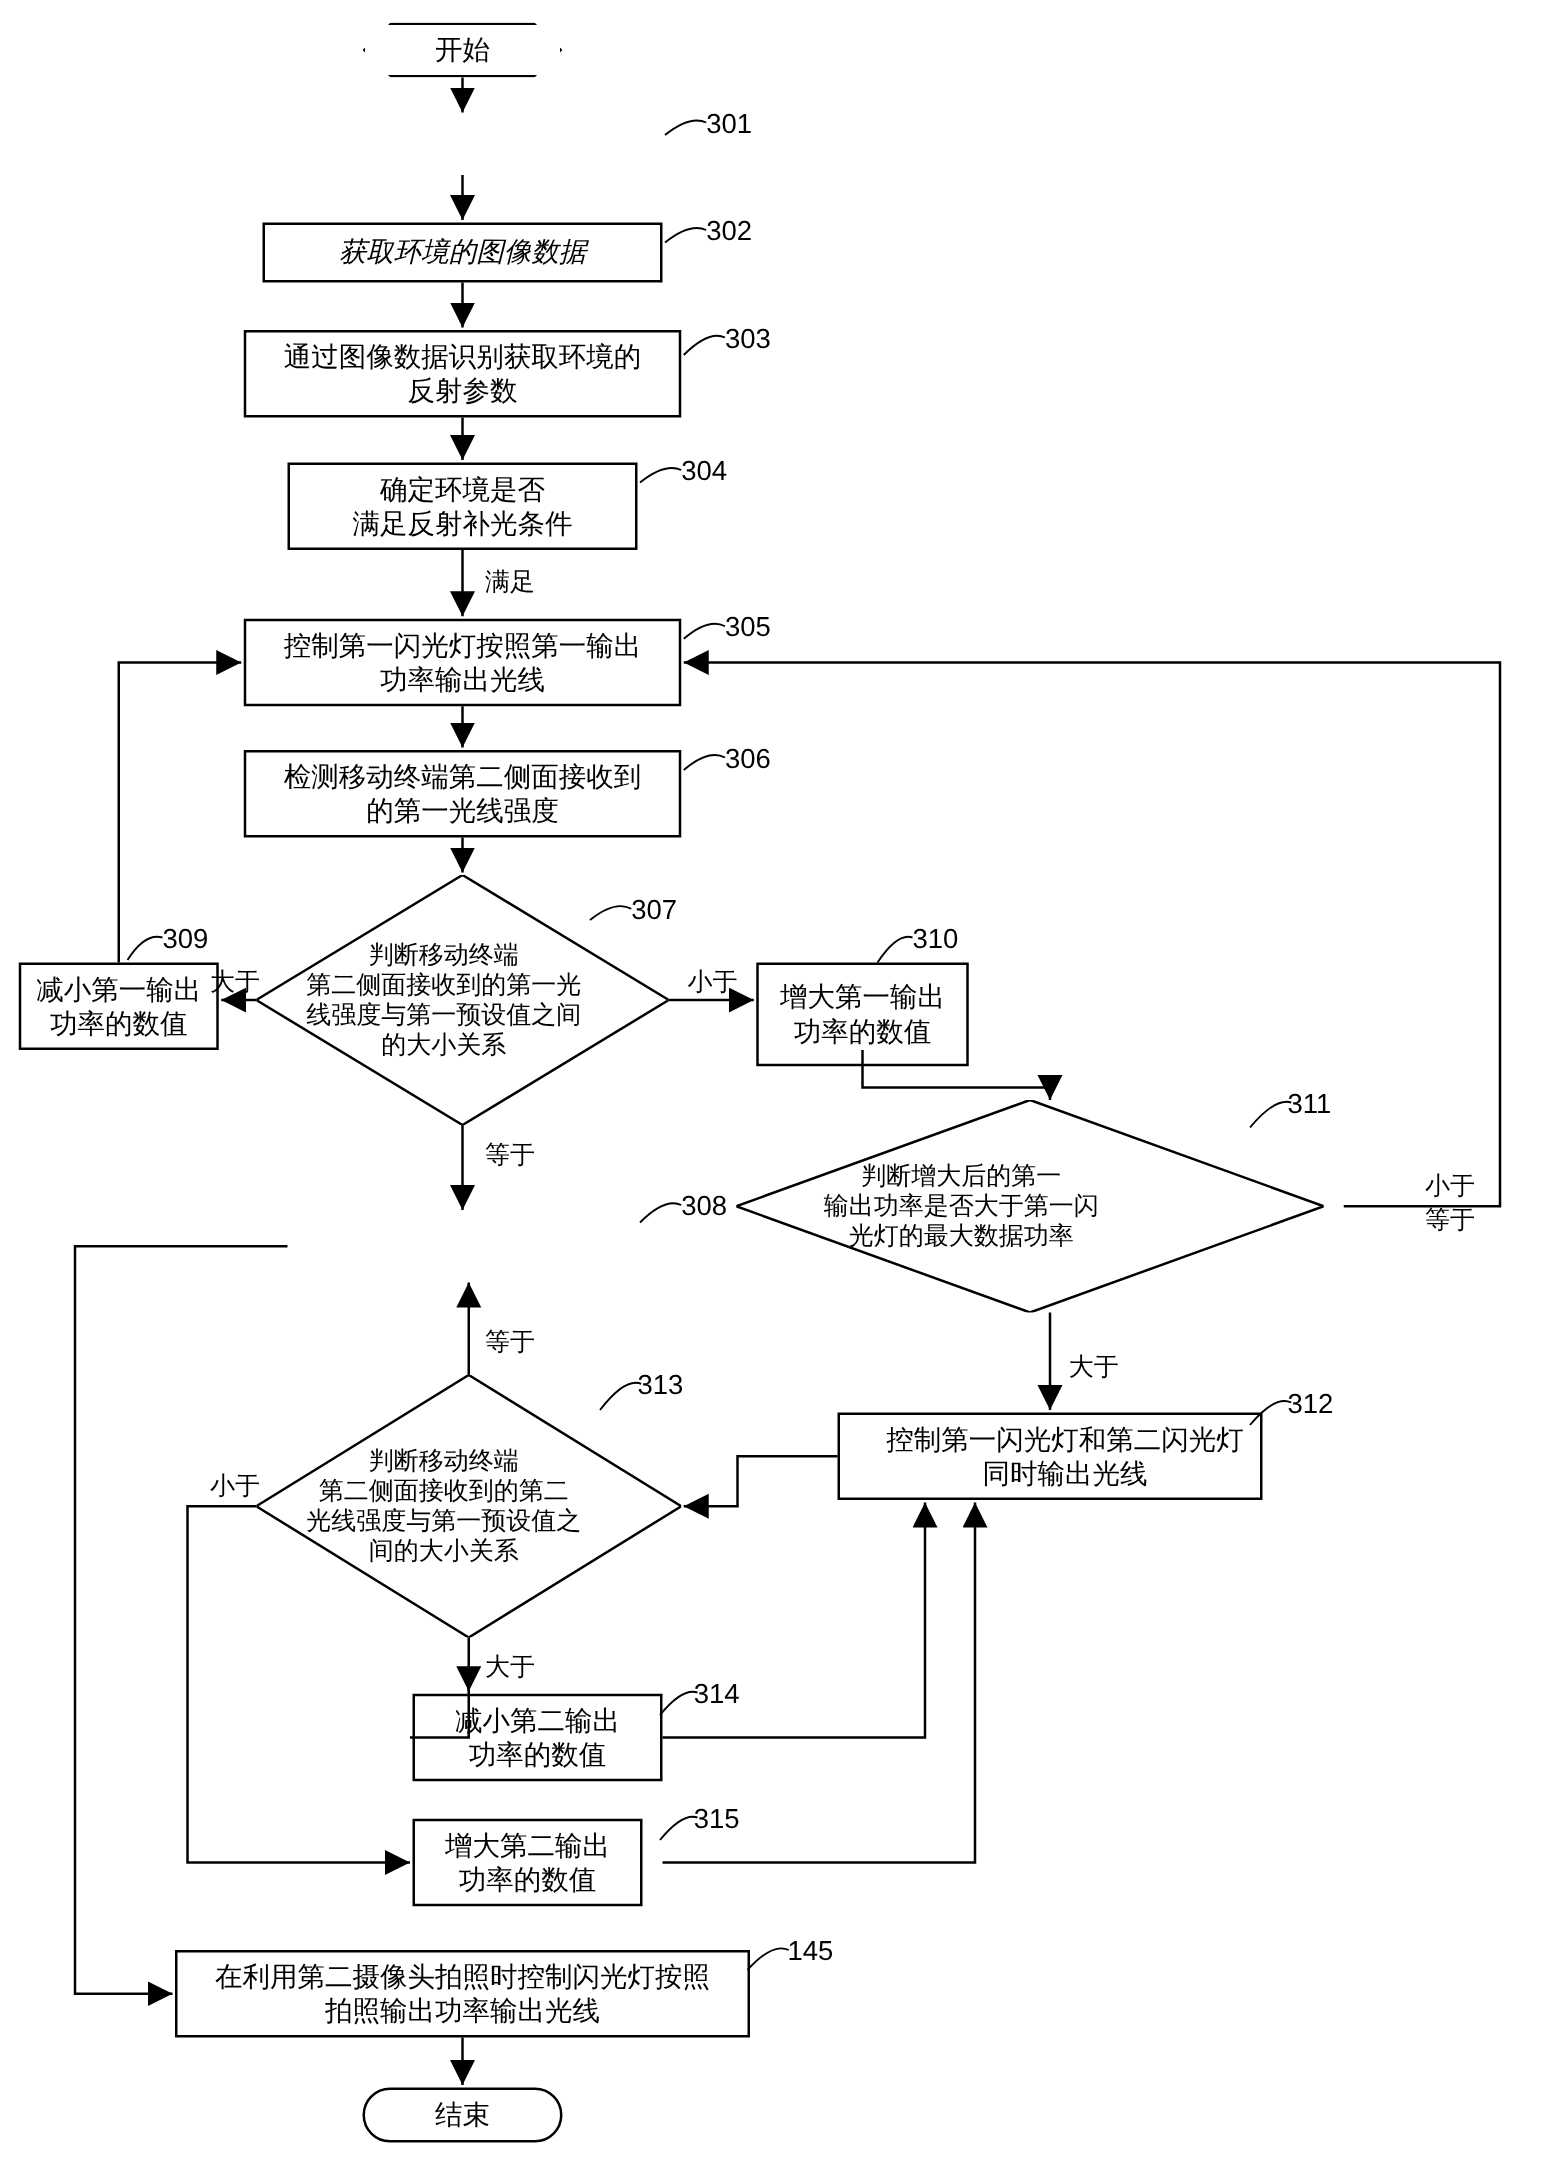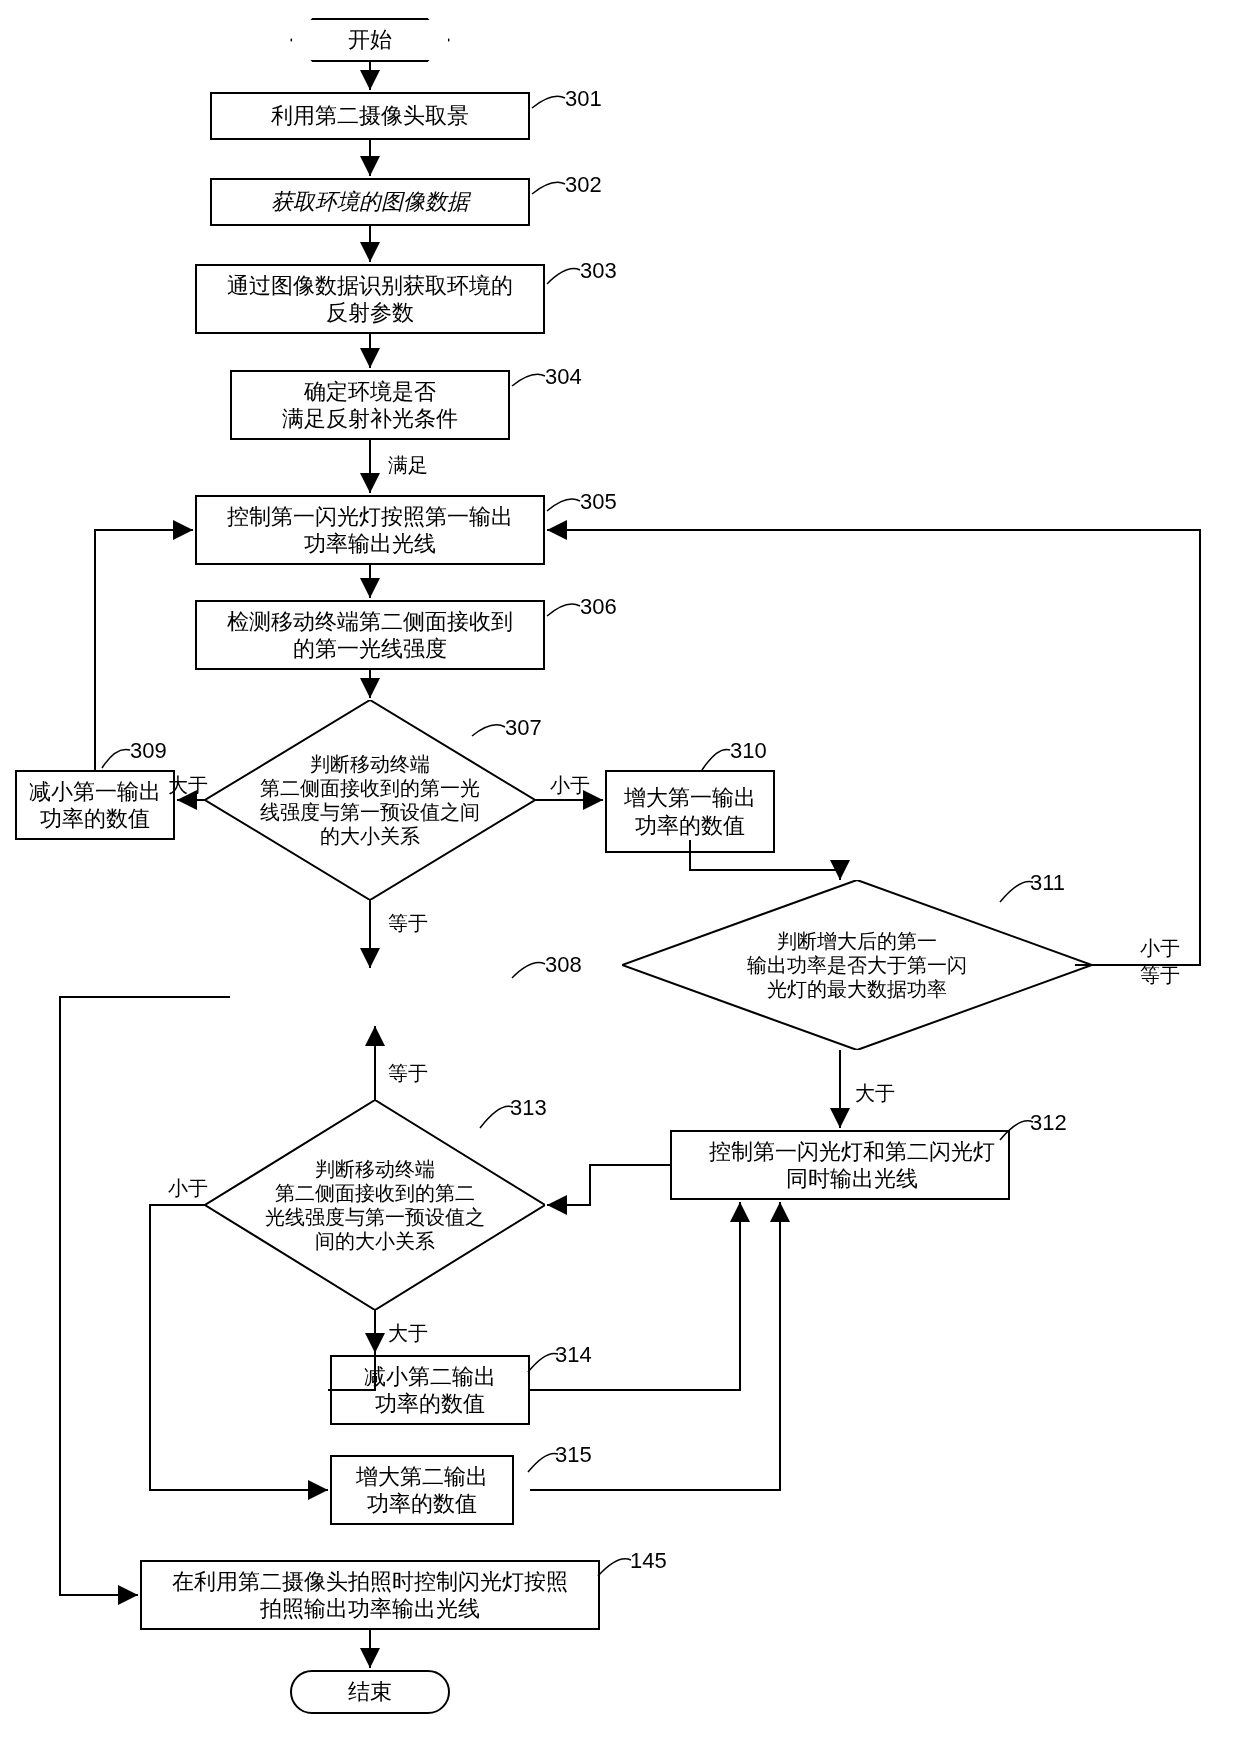--- a/index.html
+++ b/index.html
@@ -38,21 +38,21 @@
   .diamond {
     position: absolute;
     background: #fff;
   }
   .diamond svg { position: absolute; top:0; left:0; }
   .diamond .dtext {
     position: absolute;
     top: 0; left: 0; right: 0; bottom: 0;
     display: flex;
     align-items: center;
-    justify-content: center;
+    justify-content: flex-start;
     text-align: center;
     font-size: 20px;
     line-height: 1.2;
     padding: 0 40px;
   }
   .lbl {
     position: absolute;
     font-size: 22px;
   }
   .edge-lbl {
@@ -73,23 +73,20 @@
 <div class="canvas">
 
 <div class="terminator" style="left:290px; top:18px; width:160px; height:44px; clip-path: polygon(14% 0,86% 0,100% 50%,86% 100%,14% 100%,0 50%);">
   <span style="white-space: pre-line;">开始</span>
 </div>
 
 <div class="terminator" style="left:290px; top:1670px; width:160px; height:44px; border-radius:22px;">
   <span style="white-space: pre-line;">结束</span>
 </div>
 
-<div class="box" style="left:210px; top:92px; width:320px; height:48px;">
-  <span style="white-space: pre-line;">利用第二摄像头取景</span>
-</div>
 <div class="lbl" style="left: 565px; top: 86px; white-space: pre-line;">301</div>
 
 <div class="box" style="left:210px; top:178px; width:320px; height:48px;font-style:italic;">
   <span style="white-space: pre-line;">获取环境的图像数据</span>
 </div>
 <div class="lbl" style="left: 565px; top: 172px; white-space: pre-line;">302</div>
 
 <div class="box" style="left:195px; top:264px; width:350px; height:70px;">
   <span style="white-space: pre-line;">通过图像数据识别获取环境的<br>反射参数</span>
 </div>
@@ -125,21 +122,21 @@
 </div>
 <div class="lbl" style="left: 130px; top: 738px; white-space: pre-line;">309</div>
 
 <div class="box" style="left:605px; top:770px; width:170px; height:83px;">
   <span style="white-space: pre-line;">增大第一输出<br>功率的数值</span>
 </div>
 <div class="lbl" style="left: 730px; top: 738px; white-space: pre-line;">310</div>
 
 <div class="lbl" style="left: 545px; top: 952px; white-space: pre-line;">308</div>
 
-<div class="diamond" style="left:622px; top:880px; width:470px; height:170px;">
+<div class="diamond" style="left:589px; top:880px; width:470px; height:170px;">
   <svg width="470" height="170" viewBox="0 0 470 170">
         <polygon points="235,0 470,85 235,170 0,85" fill="#fff" stroke="#000" stroke-width="2"></polygon>
       </svg>
   <div class="dtext" style="padding:0 70px;">
         <span style="white-space: pre-line;">判断增大后的第一<br>输出功率是否大于第一闪<br>光灯的最大数据功率</span>
       </div>
 </div>
 <div class="lbl" style="left: 1030px; top: 870px; white-space: pre-line;">311</div>
 
 <div class="box" style="left:670px; top:1130px; width:340px; height:70px;">

